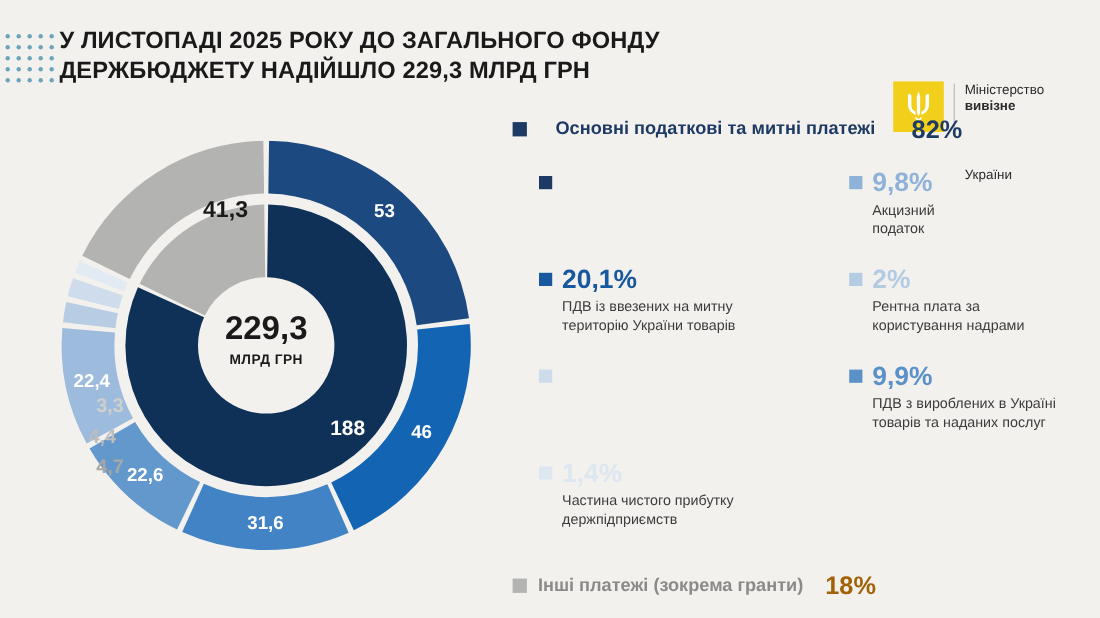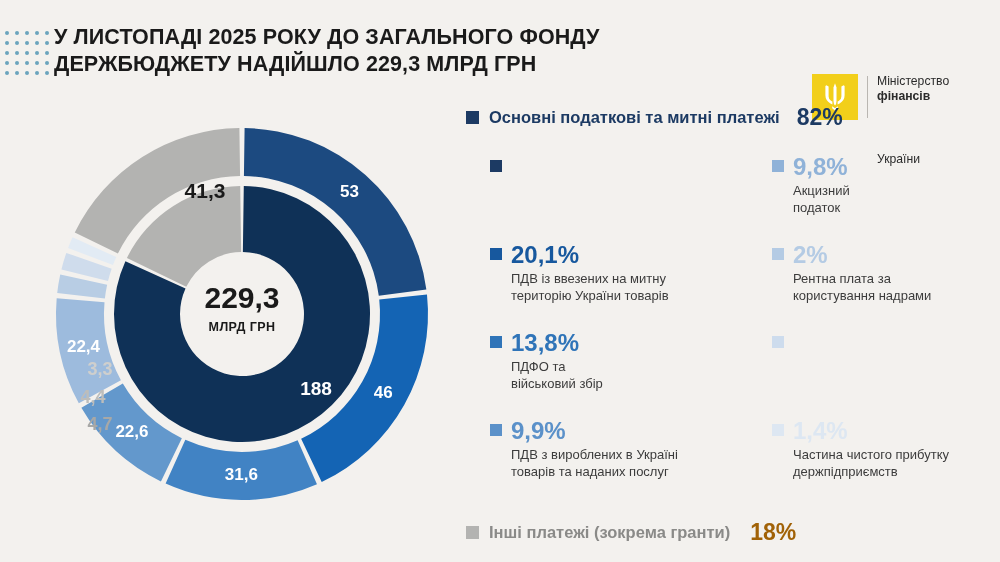--- a/index.html
+++ b/index.html
@@ -74,21 +74,21 @@
     font-size: 12.5px; font-weight: bold; fill: #1a1a1a;
     text-anchor: middle; letter-spacing: 0.4px;
   }
 
   
   #legend {
     position: absolute; left: 466px; top: 104px;
     width: 520px; height: 440px;
   }
   #legend-head {
-    display: flex; align-items: center; gap: 10px;
+    display: flex; align-items: center; gap: 26px;
     margin-bottom: 22px;
   }
   #legend-head .sw {
     width: 13px; height: 13px; flex: 0 0 13px;
   }
   #legend-head .txt {
     font-size: 16.5px; font-weight: bold; color: #1c3a63;
     white-space: nowrap;
   }
   #legend-head .pct {
@@ -174,21 +174,21 @@
       <svg width="22" height="30" viewBox="0 0 22 30" aria-hidden="true">
         <path d="M11 1.2 L12.5 5.5 L12.5 19 Q12.5 22 11 23.4 Q9.5 22 9.5 19 L9.5 5.5 Z" fill="#ffffff"></path>
         <path d="M2.4 3.2 L4.6 4.6 L4.6 14.5 Q4.6 17.4 7.2 18.9 L8.4 19.6 L8.4 22.6 L6.4 21.4 Q1.4 18.4 1.4 13.2 L1.4 4 Z" fill="#ffffff"></path>
         <path d="M19.6 3.2 L17.4 4.6 L17.4 14.5 Q17.4 17.4 14.8 18.9 L13.6 19.6 L13.6 22.6 L15.6 21.4 Q20.6 18.4 20.6 13.2 L20.6 4 Z" fill="#ffffff"></path>
         <path d="M8.2 24.2 L11 26.2 L13.8 24.2 L13.8 26.2 L11 28.4 L8.2 26.2 Z" fill="#ffffff"></path>
       </svg>
     </div>
     <div id="logo-divider"></div>
     <div id="logo-text">
       <span class="reg">Міністерство</span>
-      <span class="bold">фінансів</span>
+      <span class="bold">вивізне</span>
       <span class="reg">України</span>
     </div>
   </div>
 
   <div id="donut-wrap">
     <svg id="donut-svg" viewBox="0 0 420 372" width="420" height="372">
       <g id="ring-outer">
           <path d="M214.59696554308104 0.018130534269403142 A186 186 0 0 1 396.37028202444793 161.43174596709153 L348.79085440523556 167.7719405562292 A138 138 0 0 0 213.92678088680205 48.013451686716024 Z" fill="#1c4a80"></path>
           <path d="M396.9843847376567 166.58924516587282 A186 186 0 0 1 291.69521504296205 354.06151462859077 L271.12870793510086 310.69080117605125 A138 138 0 0 0 349.2464789989066 171.59847221984114 Z" fill="#1464b4"></path>
           <path d="M286.9715901824657 356.22121097416857 A186 186 0 0 1 135.63165900275447 355.5991641881776 L155.33961796978556 311.83163794606725 A138 138 0 0 0 267.6240830386036 312.29315652922185 Z" fill="#4183c4"></path>
@@ -249,27 +249,20 @@
           </span>
         </div>
         <div class="lg-item">
           <span class="sw" style="background: rgb(180, 203, 228);"></span>
           <span class="body">
             <span class="pct" style="color: rgb(180, 203, 228); display: block;">2%</span>
             <span class="desc" style="display: block;">Рентна плата за<br>користування надрами</span>
           </span>
         </div>
         <div class="lg-item">
-          <span class="sw" style="background: rgb(47, 116, 184);"></span>
-          <span class="body">
-            <span class="pct" style="color: rgb(47, 116, 184); display: block;">13,8%</span>
-            <span class="desc" style="display: block;">ПДФО та<br>військовий збір</span>
-          </span>
-        </div>
-        <div class="lg-item">
           <span class="sw" style="background: rgb(205, 220, 237);"></span>
         </div>
         <div class="lg-item">
           <span class="sw" style="background: rgb(91, 145, 201);"></span>
           <span class="body">
             <span class="pct" style="color: rgb(91, 145, 201); display: block;">9,9%</span>
             <span class="desc" style="display: block;">ПДВ з вироблених в Україні<br>товарів та наданих послуг</span>
           </span>
         </div>
         <div class="lg-item">

